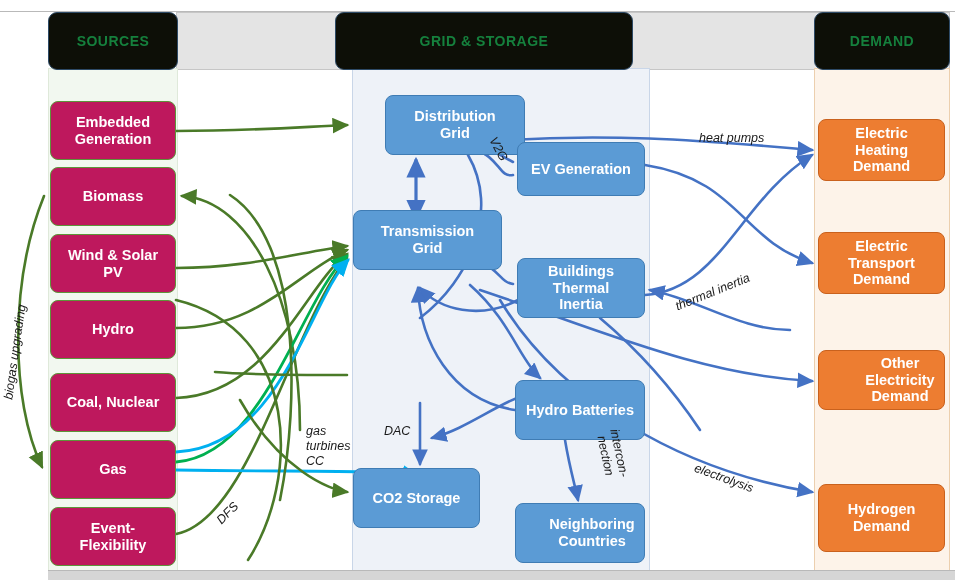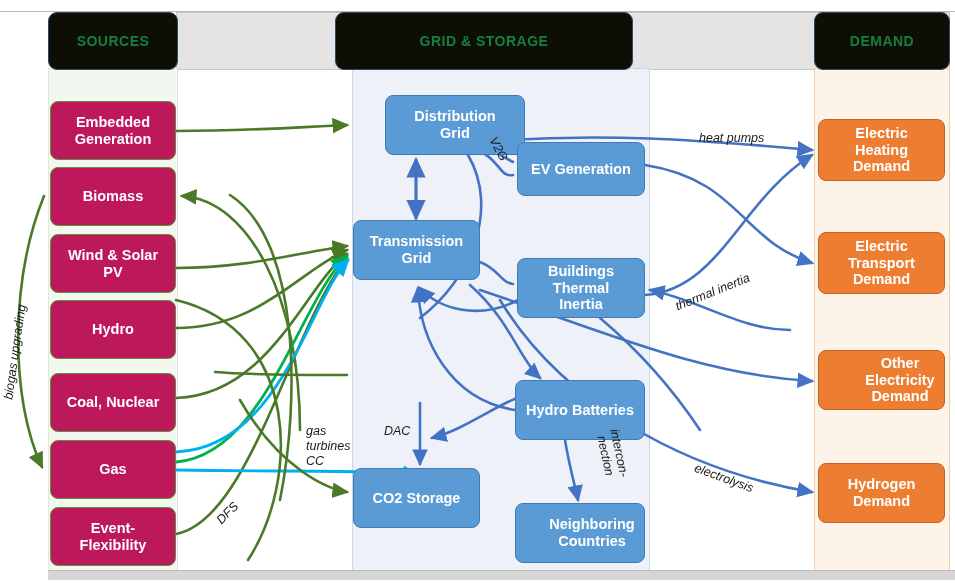--- a/index.html
+++ b/index.html
@@ -161,21 +161,21 @@
   <div class="node n-src" style="left:50px;top:507px;width:126px;height:59px;">
     <span>Event-<br>Flexibility</span>
   </div>
 
   <div class="node n-grid" style="left:353px;top:95px;width:140px;height:60px;margin-left:32px;">
     <span>Distribution<br>Grid</span>
   </div>
   <div class="node n-grid" style="left:517px;top:142px;width:128px;height:54px;">
     <span>EV Generation</span>
   </div>
-  <div class="node n-grid" style="left:353px;top:220px;width:127px;height:60px;">
+  <div class="node n-grid" style="left:353px;top:210px;width:149px;height:60px;">
     <span>Transmission<br>Grid</span>
   </div>
   <div class="node n-grid" style="left:517px;top:258px;width:128px;height:60px;">
     <span>Buildings<br>Thermal<br>Inertia</span>
   </div>
   <div class="node n-grid" style="left:515px;top:380px;width:130px;height:60px;">
     <span>Hydro Batteries</span>
   </div>
   <div class="node n-grid" style="left:353px;top:468px;width:127px;height:60px;">
     <span>CO2 Storage</span>
@@ -186,21 +186,21 @@
 
   <div class="node n-dem" style="left:818px;top:119px;width:127px;height:62px;">
     <span>Electric<br>Heating<br>Demand</span>
   </div>
   <div class="node n-dem" style="left:818px;top:232px;width:127px;height:62px;">
     <span>Electric<br>Transport<br>Demand</span>
   </div>
   <div class="node n-dem" style="left:818px;top:350px;width:127px;height:60px;padding-left:37px;">
     <span>Other<br>Electricity<br>Demand</span>
   </div>
-  <div class="node n-dem" style="left:818px;top:463px;width:127px;height:60px;">
+  <div class="node n-dem" style="left:818px;top:484px;width:127px;height:68px;">
     <span>Hydrogen<br>Demand</span>
   </div>
 
   <div class="elabel" style="left:-33px;top:345px;transform:rotate(-82deg);transform-origin:center;">biogas upgrading</div>
 
   <div class="elabel" style="left:215px;top:506px;transform:rotate(-45deg);transform-origin:center;">DFS</div>
 
   <div class="elabel block" style="left:306px;top:424px;width:56px;text-align:left;">
     <div>gas</div>
     <div>turbines</div>

